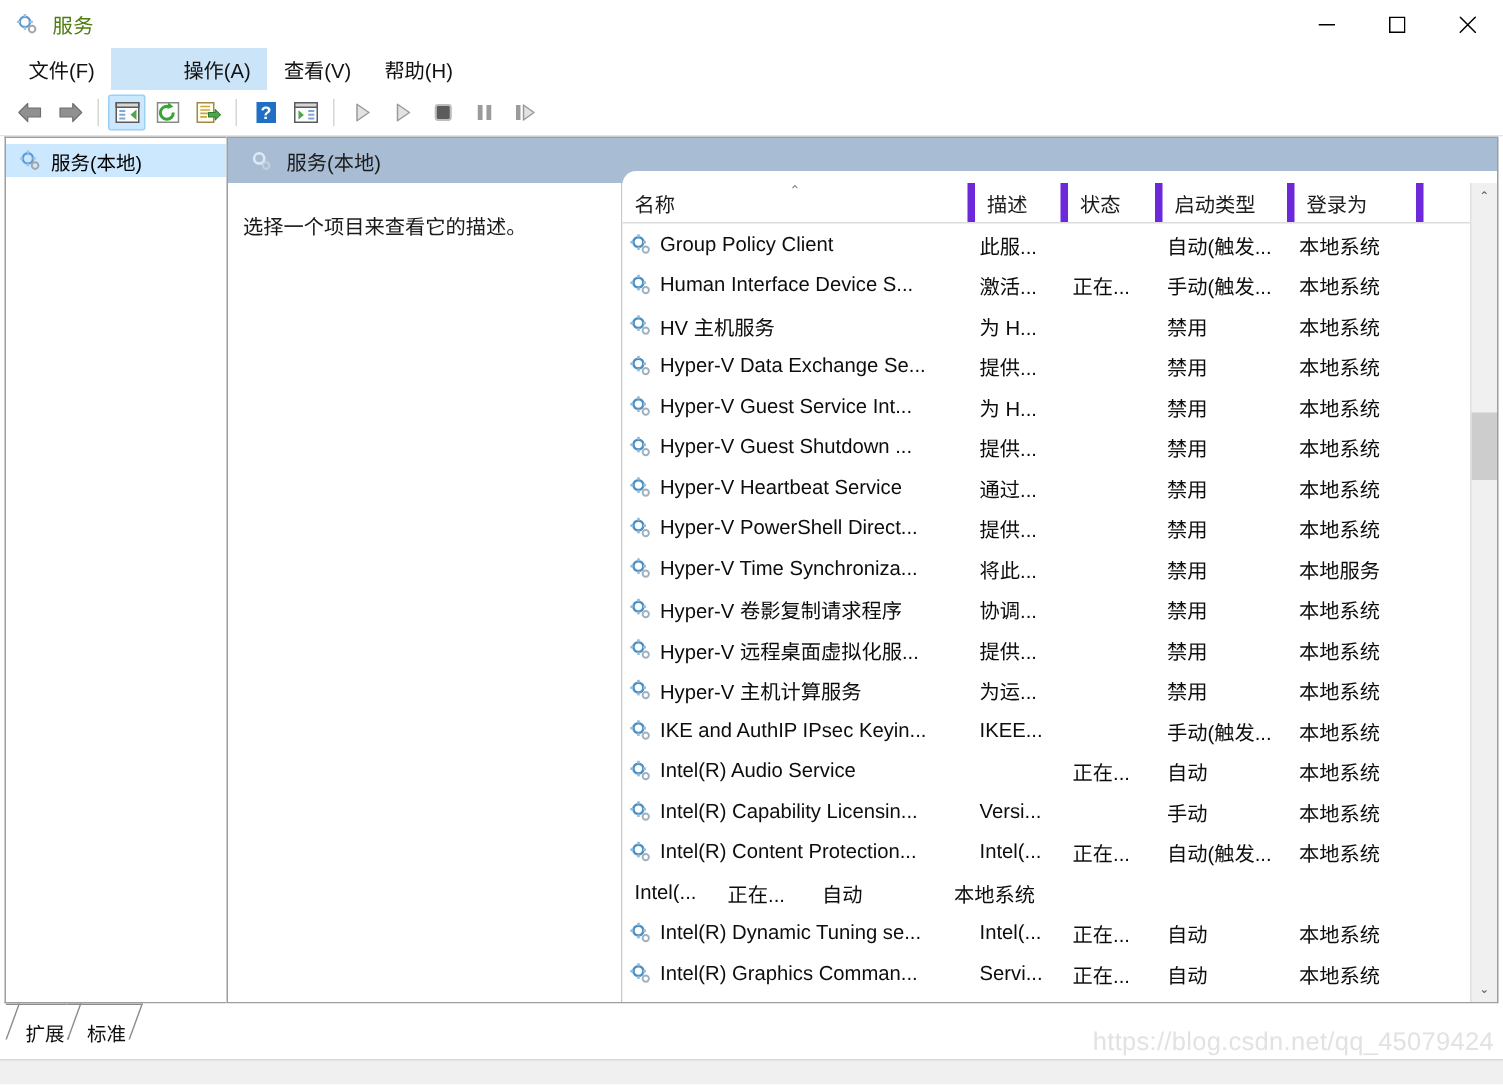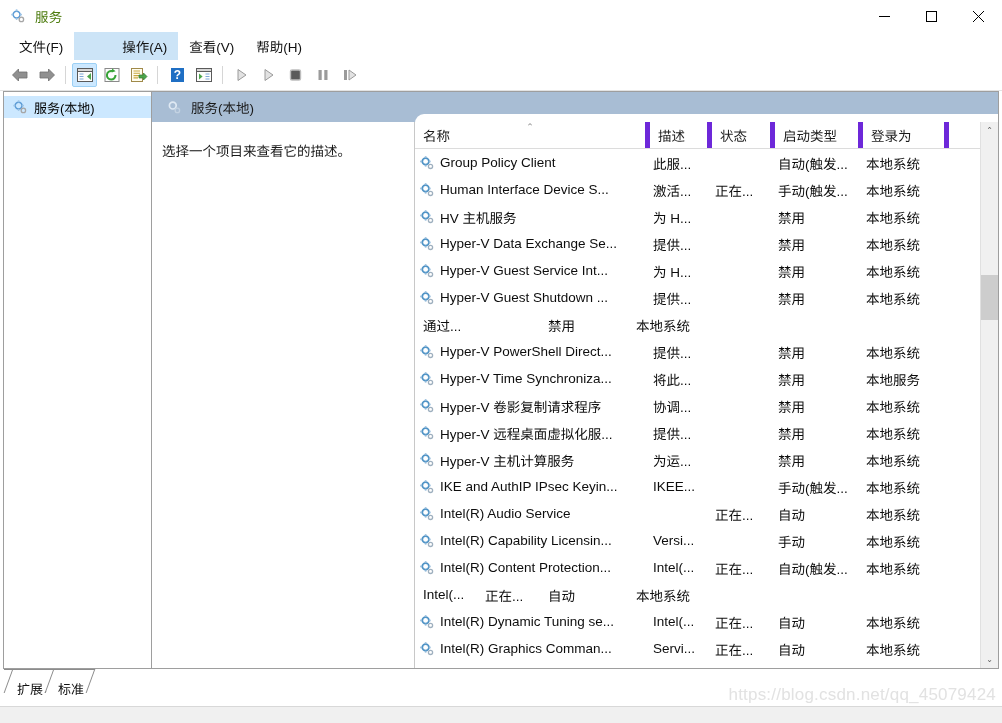--- a/index.html
+++ b/index.html
@@ -680,20 +680,37 @@
                   </svg></span>
                 <span>Hyper-V Guest Shutdown ...</span>
               </div>
               <div class="cell c-desc">提供...</div>
               <div class="cell c-state"></div>
               <div class="cell c-start">禁用</div>
               <div class="cell c-logon">本地系统</div>
               <div class="cell c-pad"></div>
             </div>
             <div class="row">
+              <div class="cell name c-name">
+                <span class="row-icon"><svg width="16" height="16" viewBox="0 0 16 16">
+                    <g fill="none" stroke="#4a90c4" stroke-width="1.7">
+                      <circle cx="6.6" cy="6.4" r="3.3"></circle>
+                    </g>
+                    <g fill="#8fb8da">
+                      <rect x="5.8" y="1.2" width="1.7" height="2"></rect>
+                      <rect x="5.8" y="9.6" width="1.7" height="2"></rect>
+                      <rect x="1.2" y="5.6" width="2" height="1.7"></rect>
+                      <rect x="9.6" y="5.6" width="2" height="1.7"></rect>
+                    </g>
+                    <g fill="none" stroke="#9fb0bf" stroke-width="1.3">
+                      <circle cx="11.5" cy="11.4" r="2.1"></circle>
+                    </g>
+                  </svg></span>
+                <span>Hyper-V Heartbeat Service</span>
+              </div>
               <div class="cell c-desc">通过...</div>
               <div class="cell c-state"></div>
               <div class="cell c-start">禁用</div>
               <div class="cell c-logon">本地系统</div>
               <div class="cell c-pad"></div>
             </div>
             <div class="row">
               <div class="cell name c-name">
                 <span class="row-icon"><svg width="16" height="16" viewBox="0 0 16 16">
                     <g fill="none" stroke="#4a90c4" stroke-width="1.7">

